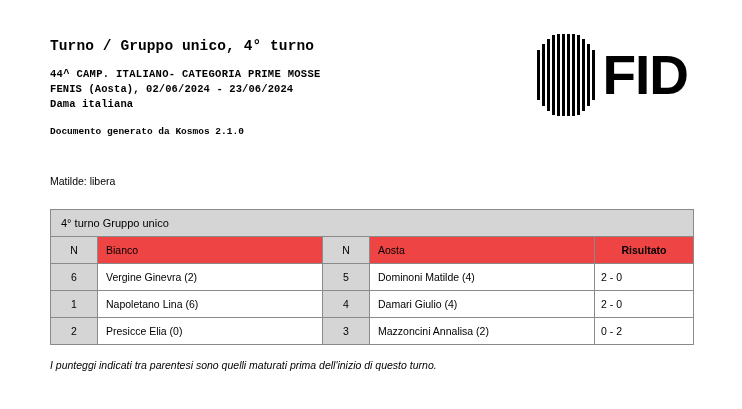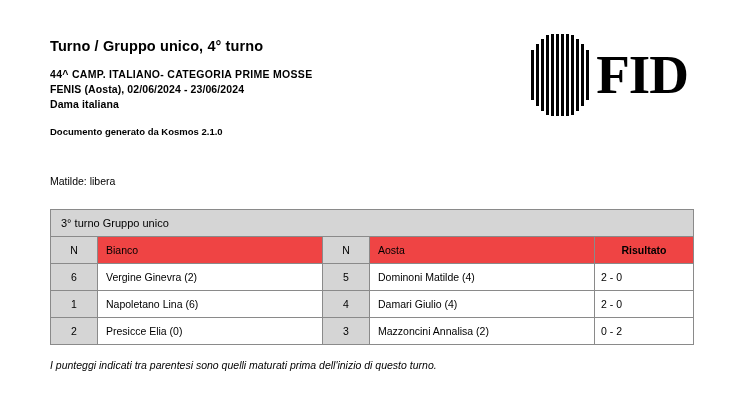--- a/index.html
+++ b/index.html
@@ -21,20 +21,21 @@
     box-sizing: border-box;
     padding: 30px 48px 0 50px;
   }
   .header-row {
     display: flex;
     align-items: flex-start;
     justify-content: space-between;
   }
   .header-left {
     padding-top: 8px;
+    font-family: Liberation Mono, monospace;
   }
   .doc-title {
     font-size: 14.5px;
     font-weight: bold;
     margin: 0 0 14px 0;
     letter-spacing: 0.1px;
   }
   .sub-line {
     font-size: 10.5px;
     font-weight: bold;
@@ -58,21 +59,21 @@
   .logo-bars {
     display: block;
     line-height: 0;
   }
   .logo-text {
     font-size: 55px;
     font-weight: bold;
     line-height: 0.85;
     letter-spacing: -1px;
     margin-left: 3px;
-    font-family: Liberation Serif, serif;
+    font-family: Liberation Sans, sans-serif;
   }
   .apertura {
     font-size: 10.5px;
     margin-top: 38px;
     margin-bottom: 0;
   }
   table.results {
     width: 100%;
     border-collapse: collapse;
     margin-top: 22px;
@@ -149,21 +150,21 @@
       </svg>
       <div class="logo-text">FID</div>
     </div>
   </div>
 
   <div class="apertura">Matilde: libera</div>
 
   <table class="results">
     <tbody>
       <tr>
-        <td class="band" colspan="5">3° turno Gruppo unico</td>
+        <td class="band" colspan="5">4° turno Gruppo unico</td>
       </tr>
       <tr>
         <th class="hdr col-n">N</th>
         <th class="hdr col-name">Bianco</th>
         <th class="hdr col-n">N</th>
         <th class="hdr col-name">Aosta</th>
         <th class="hdr col-res">Risultato</th>
       </tr>
       <tr>
         <td class="col-n">6</td>

